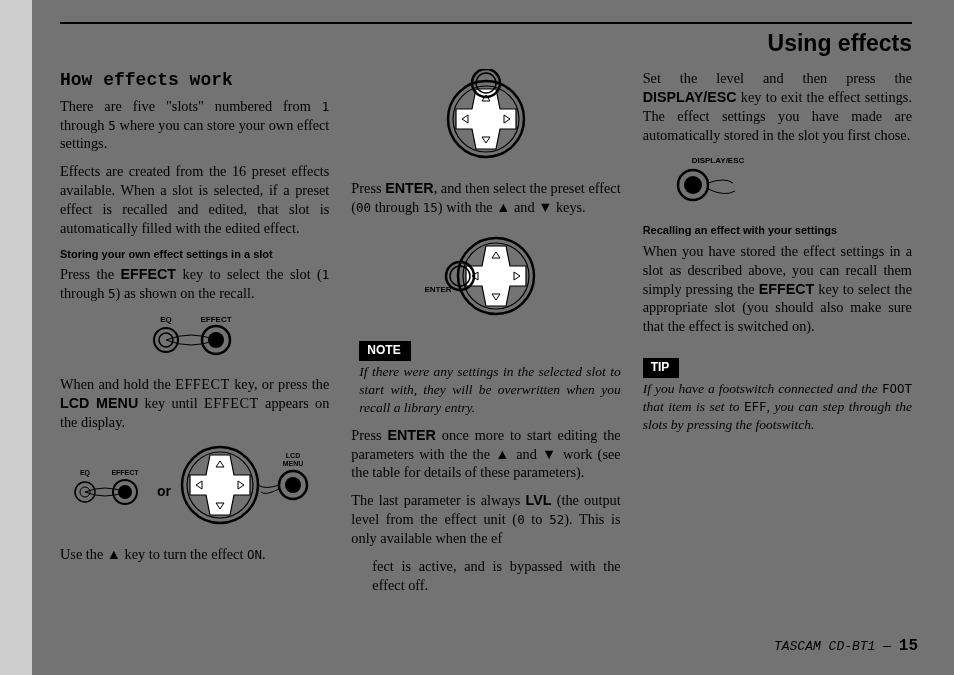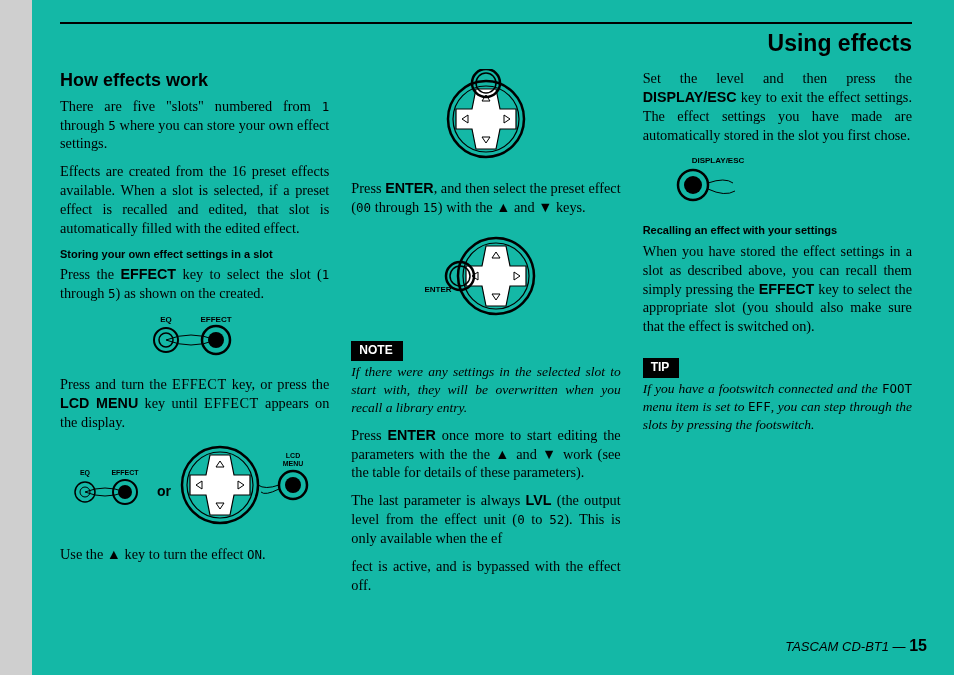--- a/index.html
+++ b/index.html
@@ -6,21 +6,21 @@
   html, body { width: 954px; height: 675px; }
   body {
     font-family: "Minion Pro", "Adobe Garamond Pro", Garamond, Georgia, serif;
     background: #cfcfcf;
     position: relative;
   }
   .page {
     position: absolute;
     left: 32px; top: 0;
     width: 922px; height: 675px;
-    background: #14b8a6;
+    background: #737373;
     padding: 22px 42px 20px 28px;
   }
   .rule {
     border: none;
     border-top: 2px solid #000;
     margin: 0 0 6px 0;
   }
   .page-title {
     text-align: right;
     font-weight: 700;
@@ -30,26 +30,26 @@
   }
   .cols {
     column-count: 3;
     column-gap: 22px;
     column-fill: auto;
     height: 552px;
     font-size: 14.3px;
     line-height: 1.32;
   }
   .cols p { text-align: justify; margin-bottom: 9px; }
-  .cols p.continued { text-indent: 0; }
+  .cols p.continued { text-indent: 0; margin-left: 21px; }
   h2.section {
     font-weight: 700;
     font-size: 18px;
     margin-bottom: 4px;
-    font-family: Liberation Sans, sans-serif;
+    font-family: Liberation Mono, monospace;
   }
   h3.subhead {
     font-weight: 700;
     font-size: 11px;
     text-align: justify;
     margin: 4px 0 4px 0;
     font-family: "Myriad Pro", "Frutiger", "Helvetica Neue", Arial, sans-serif;
   }
   .sans-bold { font-family: "Myriad Pro", "Helvetica Neue", Arial, sans-serif; font-weight: 700; }
   .mono { font-family: "Lucida Console", Consolas, monospace; font-size: 12.5px; }
@@ -67,24 +67,24 @@
   }
   p.note-text, p.tip-text {
     font-style: italic;
     font-size: 13.5px;
     text-align: justify;
     margin-bottom: 9px;
   }
   .arrow { font-family: Arial, sans-serif; }
   .footer {
     position: absolute;
-    bottom: 20px; right: 27px;
+    bottom: 20px; right: 36px;
     font-style: italic;
     font-size: 13px;
-    font-family: Liberation Sans, sans-serif;
+    font-family: Liberation Mono, monospace;
   }
   .footer .pn { font-weight: 700; font-size: 16px; font-style: normal; }
 </style>
 </head>
 <body>
 
 <div class="page">
   <hr class="rule">
   <h1 class="page-title">Using effects</h1>
 
@@ -94,37 +94,37 @@
 
     <p>
       <span>There are five "slots" numbered from </span><span class="mono">1</span><span> through </span><span class="mono">5</span><span> where you can store your own effect settings.</span>
     </p>
 
     <p>Effects are created from the 16 preset effects available. When a slot is selected, if a preset effect is recalled and edited, that slot is automatically filled with the edited effect.</p>
 
     <h3 class="subhead">Storing your own effect settings in a slot</h3>
 
     <p>
-      <span>Press the </span><span class="sans-bold">EFFECT</span><span> key to select the slot (</span><span class="mono">1</span><span> through </span><span class="mono">5</span><span>) as shown on the created.</span>
+      <span>Press the </span><span class="sans-bold">EFFECT</span><span> key to select the slot (</span><span class="mono">1</span><span> through </span><span class="mono">5</span><span>) as shown on the recall.</span>
     </p>
 
     <div class="fig">
       <svg width="110" height="48" viewBox="0 0 110 48">
         <text x="26" y="10" text-anchor="middle" font-family="Arial" font-size="8" font-weight="bold">EQ</text>
         <text x="76" y="10" text-anchor="middle" font-family="Arial" font-size="8" font-weight="bold">EFFECT</text>
         <path d="M26 28 Q51 18 76 28 Q51 38 26 28 Z" fill="none" stroke="#000" stroke-width="1"></path>
         <circle cx="26" cy="28" r="12" fill="none" stroke="#000" stroke-width="2"></circle>
         <circle cx="26" cy="28" r="7" fill="none" stroke="#000" stroke-width="1.5"></circle>
         <circle cx="76" cy="28" r="14" fill="none" stroke="#000" stroke-width="2.5"></circle>
         <circle cx="76" cy="28" r="8" fill="#000"></circle>
       </svg>
     </div>
 
     <p>
-      <span>Press and turn the </span><span class="smallcaps">EFFECT</span><span> key, or press the </span><span class="sans-bold">LCD MENU</span><span> key until </span><span class="smallcaps">EFFECT</span><span> appears on the display.</span>
+      <span>When and hold the </span><span class="smallcaps">EFFECT</span><span> key, or press the </span><span class="sans-bold">LCD MENU</span><span> key until </span><span class="smallcaps">EFFECT</span><span> appears on the display.</span>
     </p>
 
     <div class="fig">
       <svg width="260" height="90" viewBox="0 0 260 90">
 
         <text x="20" y="35" text-anchor="middle" font-family="Arial" font-size="7" font-weight="bold">EQ</text>
         <text x="60" y="35" text-anchor="middle" font-family="Arial" font-size="7" font-weight="bold">EFFECT</text>
         <path d="M20 52 Q40 44 60 52 Q40 60 20 52 Z" fill="none" stroke="#000" stroke-width="1"></path>
         <circle cx="20" cy="52" r="10" fill="none" stroke="#000" stroke-width="1.5"></circle>
         <circle cx="20" cy="52" r="5" fill="none" stroke="#000" stroke-width="1"></circle>
@@ -186,21 +186,21 @@
           <path d="M0 24 L-4 18 L4 18 Z" fill="none" stroke="#000"></path>
           <path d="M-24 0 L-18 -4 L-18 4 Z" fill="none" stroke="#000"></path>
           <path d="M24 0 L18 -4 L18 4 Z" fill="none" stroke="#000"></path>
           <circle cx="-36" cy="0" r="14" fill="none" stroke="#000" stroke-width="2.5"></circle>
           <circle cx="-36" cy="0" r="10" fill="none" stroke="#000" stroke-width="1.5"></circle>
         </g>
         <text x="22" y="66" text-anchor="middle" font-family="Arial" font-size="8" font-weight="bold">ENTER</text>
       </svg>
     </div>
 
-    <div style="break-inside:avoid;">
+    <div style="break-inside:avoid;margin-left:8px;">
       <span class="note-box">NOTE</span>
       <p class="note-text">If there were any settings in the selected slot to start with, they will be overwritten when you recall a library entry.</p>
     </div>
 
     <p>
       <span>Press </span><span class="sans-bold">ENTER</span><span> once more to start editing the parameters with the the </span><span class="arrow">▲</span><span> and </span><span class="arrow">▼</span><span> work (see the table for details of these parameters).</span>
     </p>
 
     <p>
       <span>The last parameter is always </span><span class="sans-bold">LVL</span><span> (the output level from the effect unit (</span><span class="mono">0</span><span> to </span><span class="mono">52</span><span>). This is only available when the ef</span>
@@ -224,21 +224,21 @@
 
     <h3 class="subhead">Recalling an effect with your settings</h3>
 
     <p>
       <span>When you have stored the effect settings in a slot as described above, you can recall them simply pressing the </span><span class="sans-bold">EFFECT</span><span> key to select the appropriate slot (you should also make sure that the effect is switched on).</span>
     </p>
 
     <div style="break-inside:avoid;margin-top:21px;">
       <span class="tip-box">TIP</span>
       <p class="tip-text">
-        <span>If you have a footswitch connected and the </span><span class="mono" style="font-style:normal;">FOOT</span><span> menu item is set to </span><span class="mono" style="font-style:normal;">EFF</span><span>, you can step through the slots by pressing the footswitch.</span>
+        <span>If you have a footswitch connected and the </span><span class="mono" style="font-style:normal;">FOOT</span><span> that item is set to </span><span class="mono" style="font-style:normal;">EFF</span><span>, you can step through the slots by pressing the footswitch.</span>
       </p>
     </div>
 
   </div>
 
   <div class="footer">
     <span>TASCAM CD-BT1 — </span><span class="pn">15</span>
   </div>
 </div>
 

